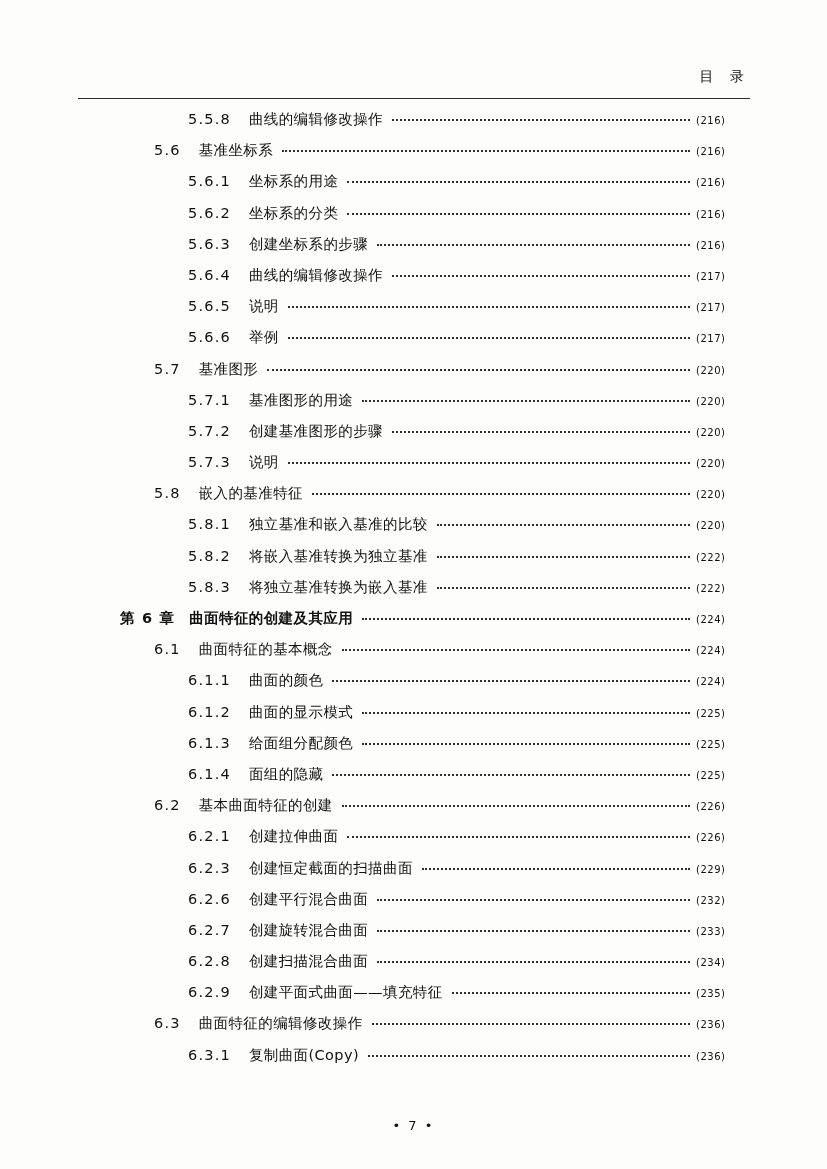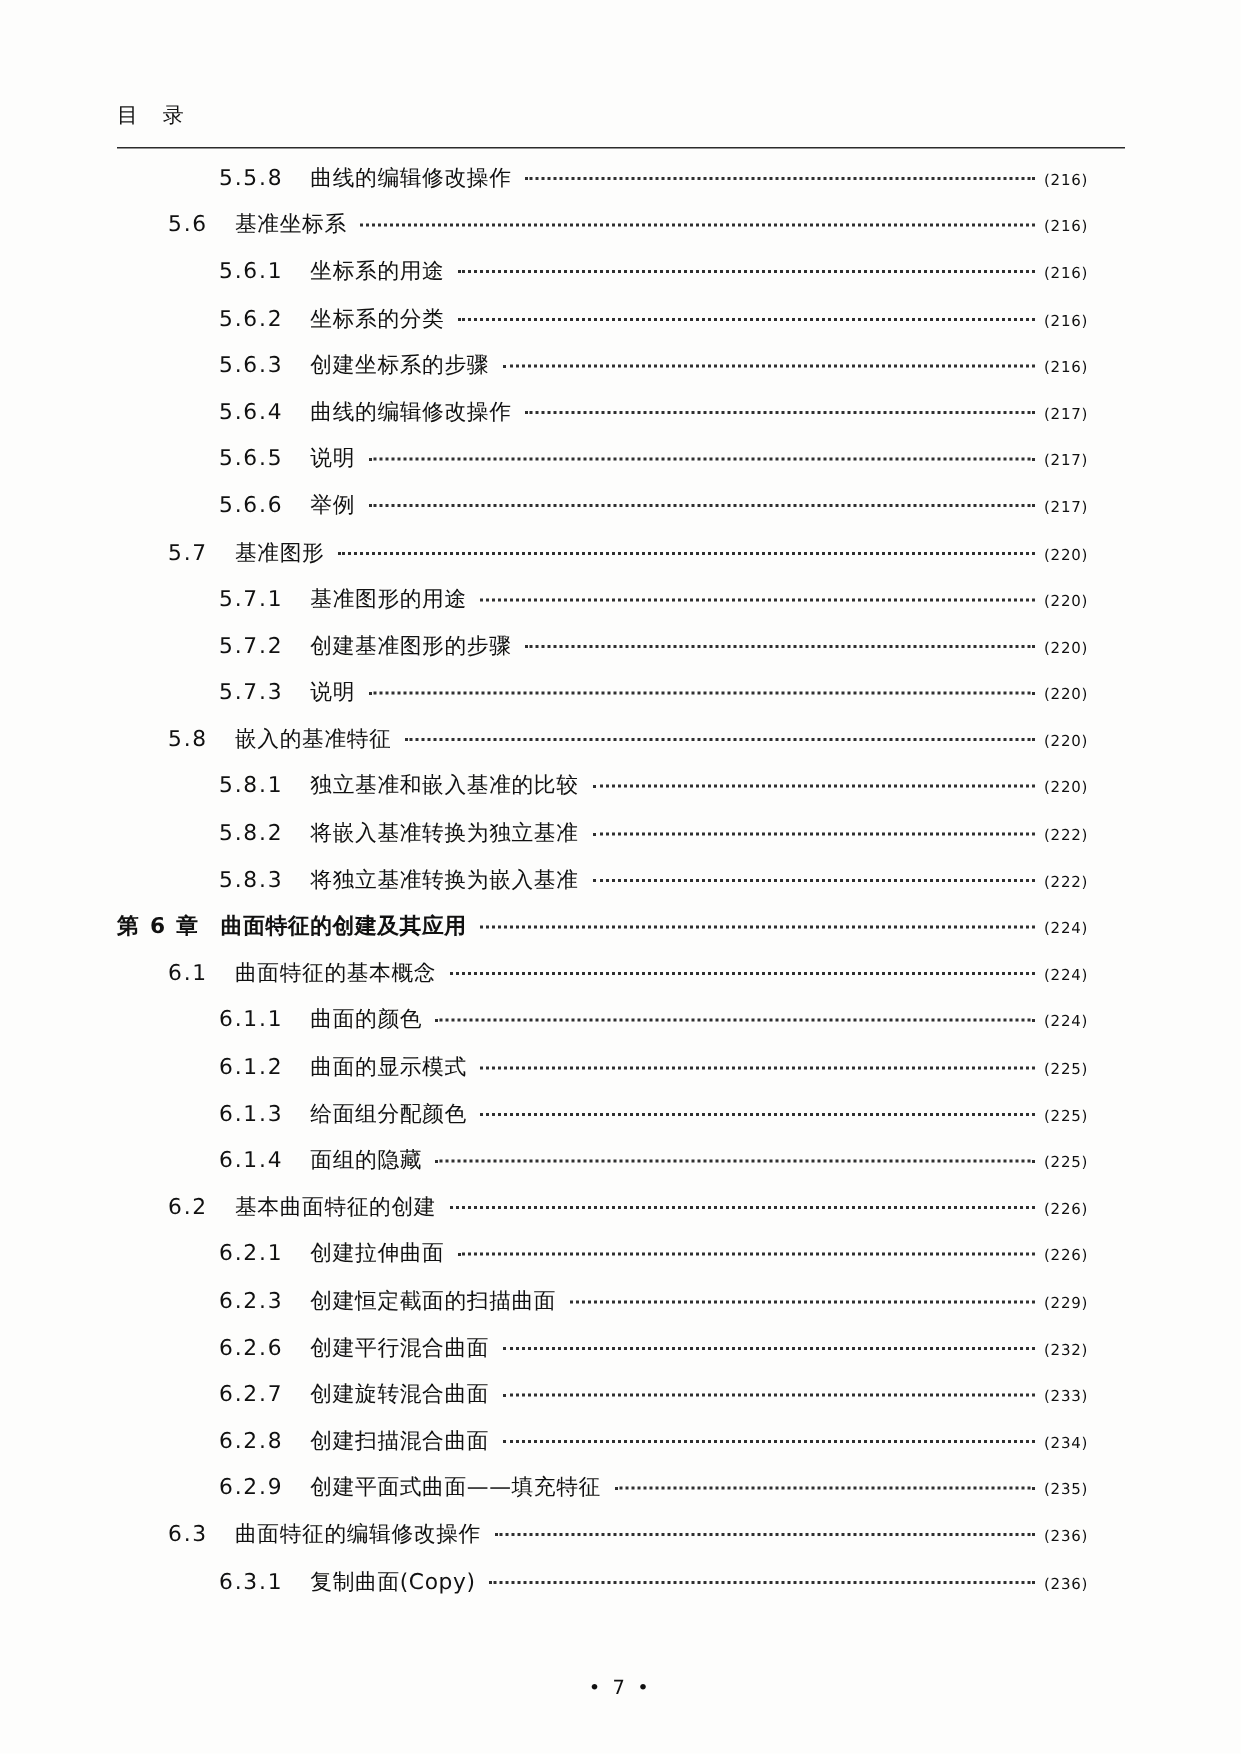--- a/index.html
+++ b/index.html
@@ -20,21 +20,21 @@
     left: 0; top: 0;
     width: 827px;
     height: 1169px;
     background: #fdfdfc;
   }
   .header {
     position: absolute;
     left: 78px;
     top: 68px;
     width: 672px;
-    text-align: left;
+    text-align: right;
     font-size: 14px;
     letter-spacing: 6px;
     color: #111;
   }
   .header-rule {
     position: absolute;
     left: 78px;
     top: 98px;
     width: 672px;
     height: 1px;
@@ -46,20 +46,21 @@
     top: 112px;
     width: 672px;
   }
   .row {
     display: flex;
     align-items: baseline;
     font-size: 14.5px;
     line-height: 1.0;
     height: 31.2px;
     color: #111;
+    margin-left: 42px;
   }
   .num {
     flex: 0 0 auto;
     white-space: nowrap;
     letter-spacing: 1.2px;
   }
   .title {
     flex: 0 0 auto;
     white-space: nowrap;
     padding-left: 10px;

